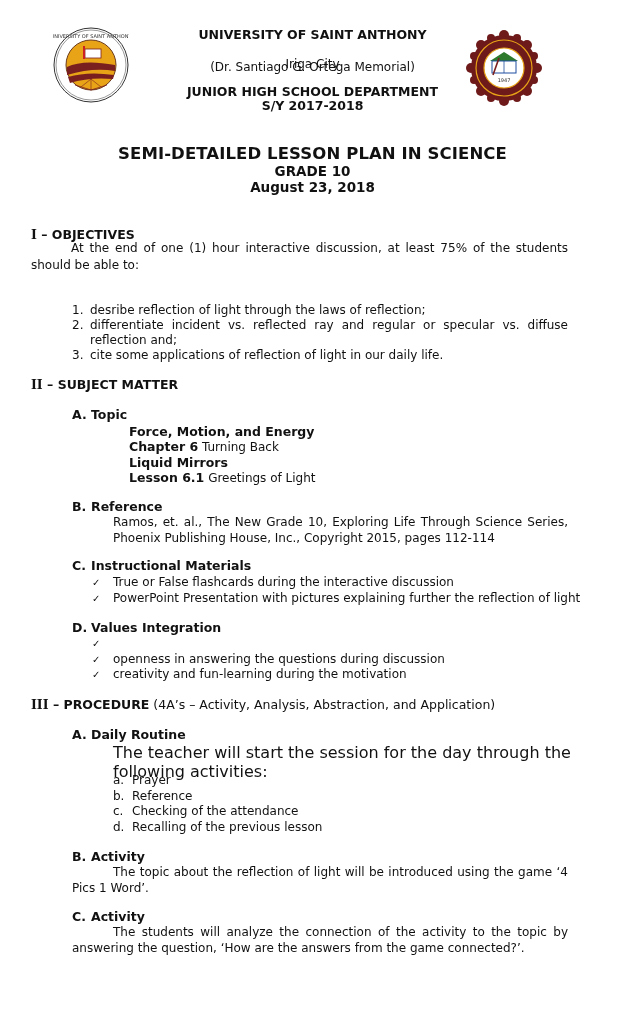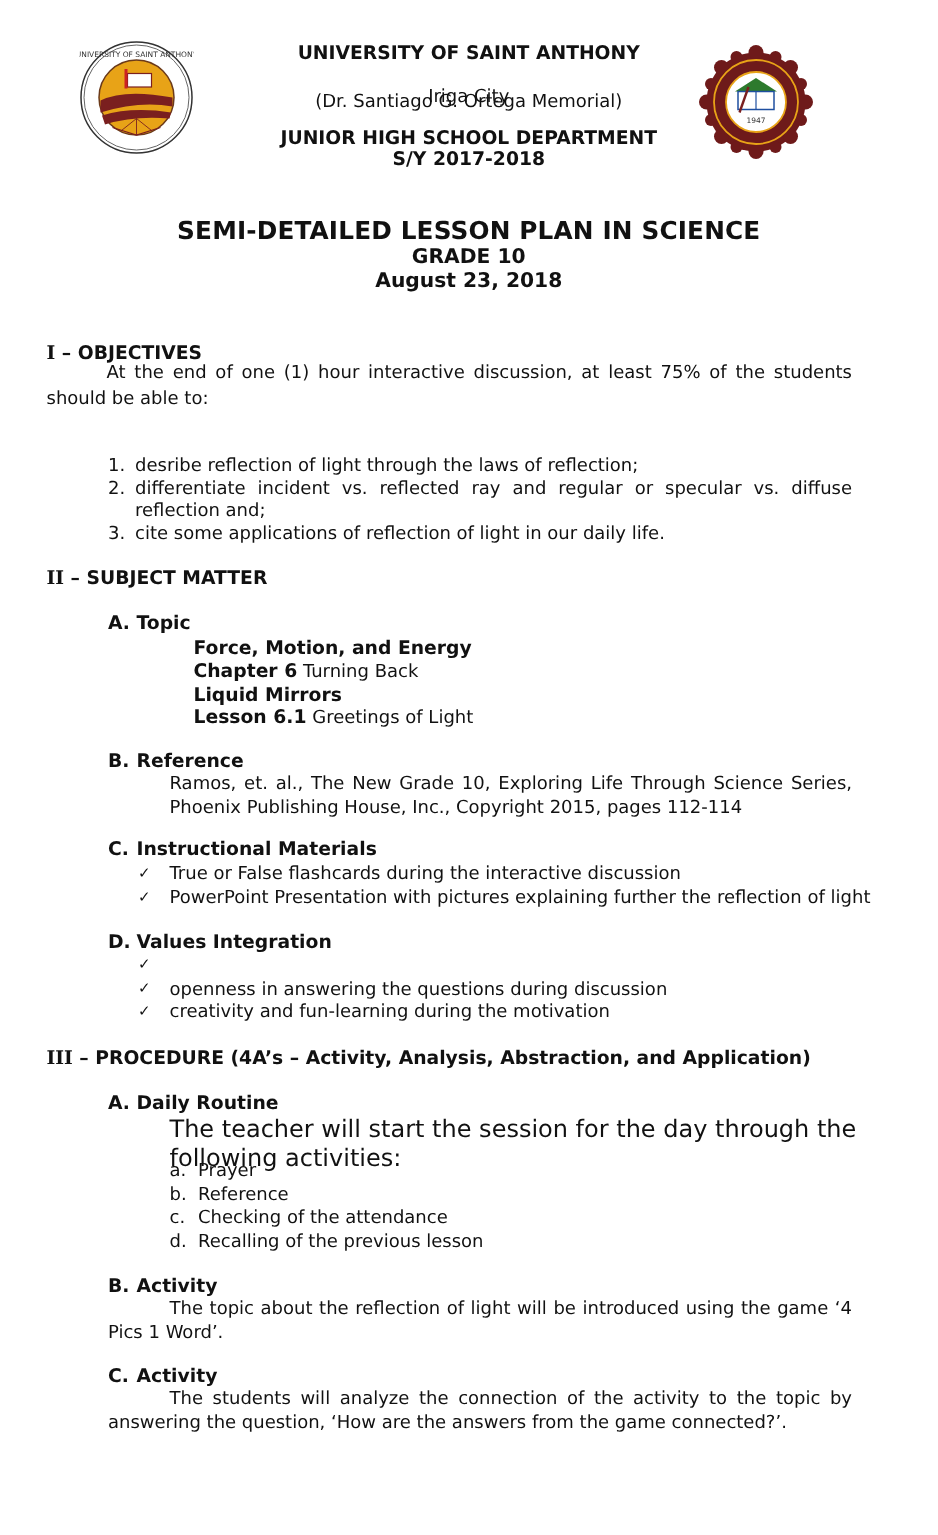--- a/index.html
+++ b/index.html
@@ -8,21 +8,21 @@
       font-family: "DejaVu Sans", sans-serif; color: #111; font-size: 12px;
     }
     .center { position: absolute; left: 0; width: 625px; text-align: center; }
     .hdr-bold { font-weight: bold; font-size: 12.5px; }
     .hdr-norm { font-size: 12px; }
     .title { font-weight: bold; font-size: 16.5px; letter-spacing: 0.1px; }
     .sub { font-weight: bold; font-size: 13.5px; }
     .date { font-size: 13.5px; }
     .sec-head { position: absolute; left: 31px; font-weight: bold; font-size: 12.5px; }
     .sec-head .roman { font-family: "DejaVu Serif", serif; }
-    .sec-head .rest-normal { font-weight: bold; }
+    .sec-head .rest-normal { font-weight: normal; }
     .para { position: absolute; left: 31px; width: 537px; text-align: justify; line-height: 17px; font-size: 12px; }
     .indent { text-indent: 40px; }
     .num-list { position: absolute; left: 72px; width: 496px; line-height: 15px; font-size: 12px; }
     .num-list .item { display: flex; }
     .num-list .marker { width: 18px; flex: none; }
     .num-list .txt { flex: 1; text-align: justify; }
 
     .sub-head { position: absolute; left: 72px; font-weight: bold; font-size: 12.5px; display: flex; }
     .sub-head .marker { width: 19px; }
     .topic-lines { position: absolute; left: 113px; line-height: 15px; font-size: 12px; margin-left: 16px; }

